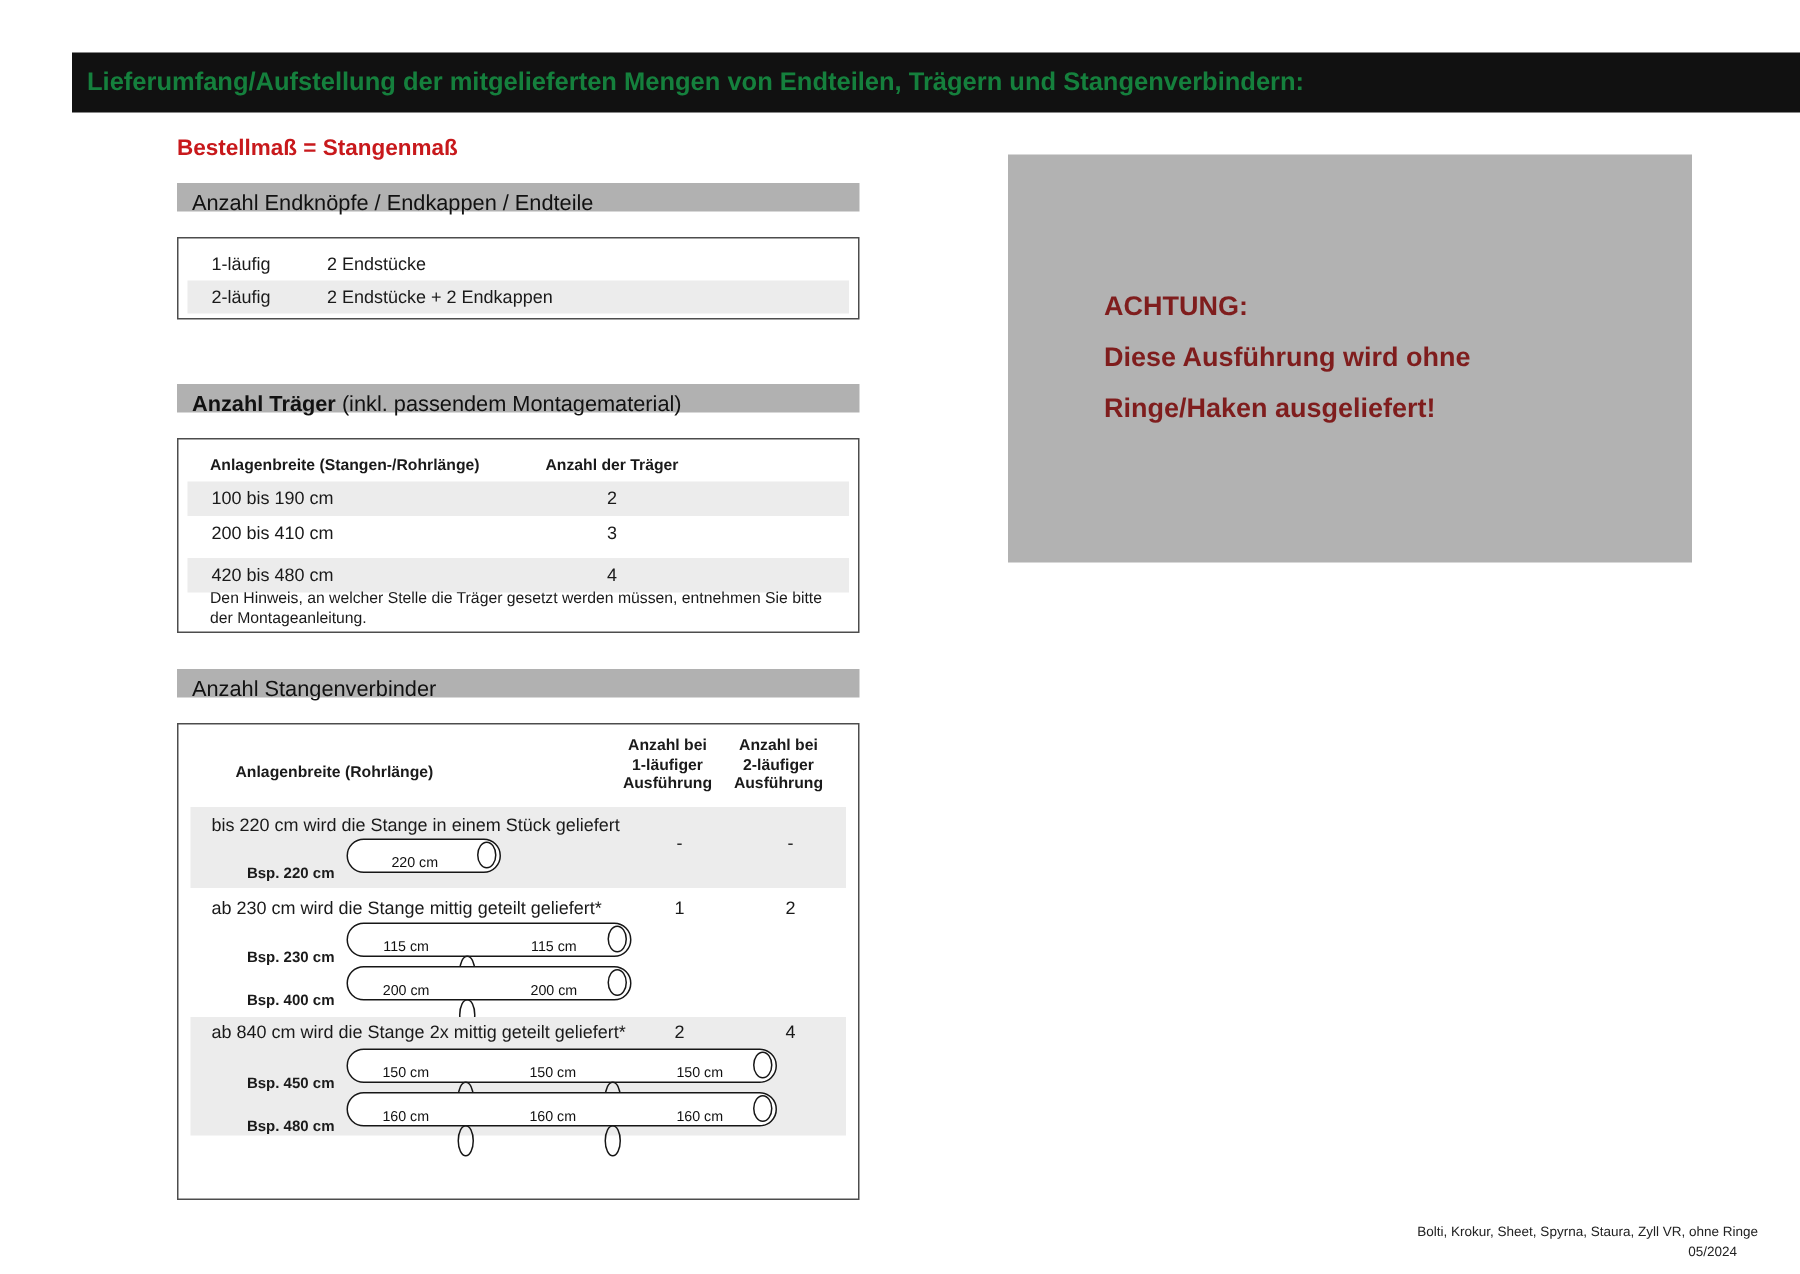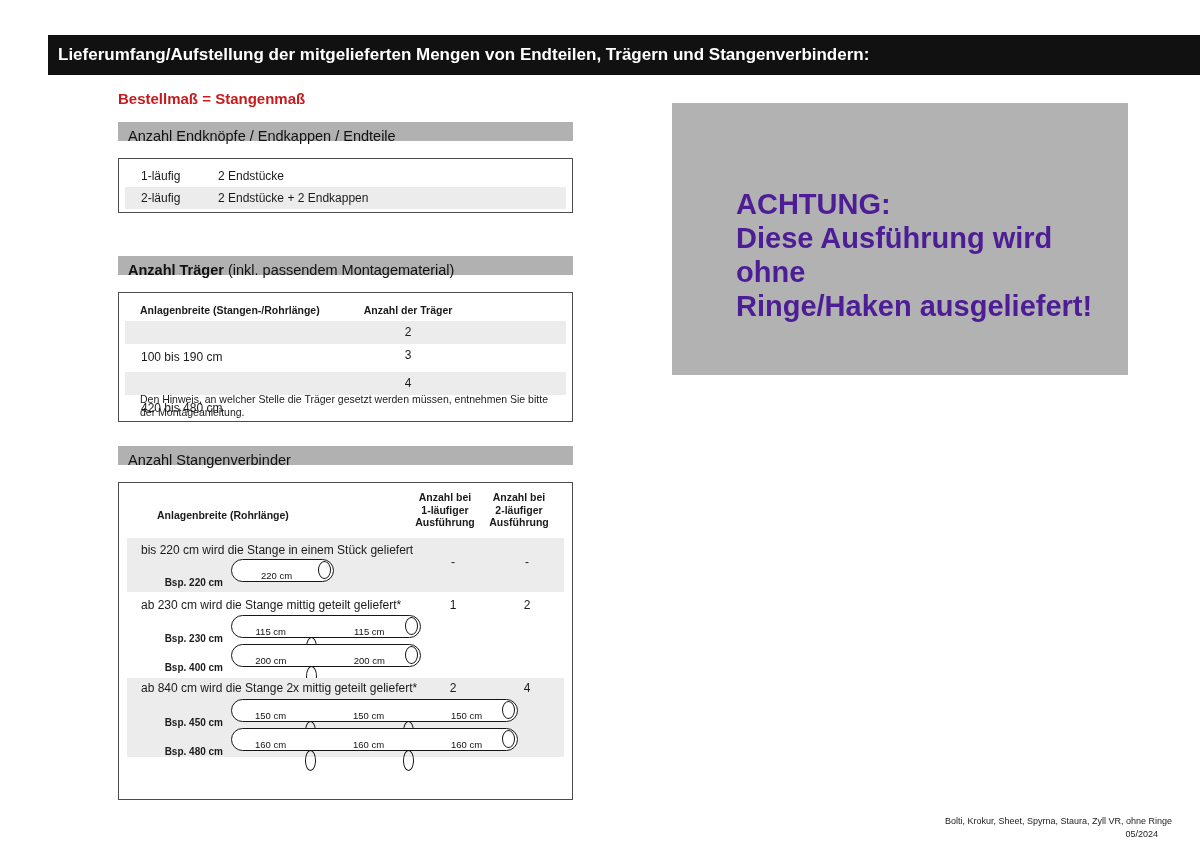--- a/index.html
+++ b/index.html
@@ -3,21 +3,21 @@
 <meta charset="utf-8">
 <style>
   * { margin:0; padding:0; box-sizing:border-box; }
   body { background:#fff; }
   .page {
     position:relative; width:1200px; height:849px; background:#ffffff;
     font-family:"Liberation Sans", sans-serif; color:#1a1a1a; overflow:hidden;
   }
   .top-bar {
     position:absolute; left:48px; top:35px; width:1152px; height:40px;
-    background:#111111; color:#ffffff; font-size:17px; font-weight:bold;
+    background:#111111; color:#15803d; font-size:17px; font-weight:bold;
     line-height:40px; padding-left:10px; white-space:nowrap;
   }
   .subtitle {
     position:absolute; left:118px; top:90px; font-size:15px; font-weight:bold; color:#c8191c;
   }
   .sec-bar {
     position:absolute; left:118px; width:455px; height:19px; background:#b1b1b1;
     font-size:14.5px; line-height:29px; padding-left:10px; color:#111;
   }
   .sec-bar .bold { font-weight:bold; }
@@ -29,21 +29,21 @@
   .b1-row { position:absolute; left:6px; width:441px; height:22px; line-height:22px; font-size:12px; }
   .b1-row.alt { background:#ececec; }
   .b1-label { position:absolute; left:16px; }
   .b1-val { position:absolute; left:93px; }
   
   #box2 { top:292px; height:130px; }
   .b2-colhead1 { position:absolute; left:21px; top:11px; font-size:10.5px; font-weight:bold; }
   .b2-colhead2 { position:absolute; left:222px; top:11px; width:134px; text-align:center; font-size:10.5px; font-weight:bold; }
   .b2-row { position:absolute; left:6px; width:441px; height:23px; line-height:23px; font-size:12px; }
   .b2-row.alt { background:#ececec; }
-  .b2-range { position:absolute; left:16px;margin-top:25px; }
+  .b2-range { position:absolute; left:16px; }
   .b2-count { position:absolute; left:216px; width:134px; text-align:center; }
   .b2-note { position:absolute; left:21px; top:100px; width:420px; font-size:10.5px; line-height:12.5px; white-space:pre-line; }
   
   #box3 { top:482px; height:318px; }
   .b3-colhead1 { position:absolute; left:38px; top:26px; font-size:10.5px; font-weight:bold; }
   .b3-colhead { position:absolute; top:8px; width:80px; text-align:center; font-size:10.5px; font-weight:bold; line-height:12.5px; white-space:pre-line; }
   #b3-ch2 { left:286px; }
   #b3-ch3 { left:360px; }
   .grp { position:absolute; left:8px; width:437px; }
   .grp.gray { background:#ececec; }
@@ -72,22 +72,22 @@
   }
   .rod-cap {
     position:absolute; right:2px; top:1px; width:13px; height:18px;
     border:1.5px solid #161616; border-radius:50%; background:#fff;
   }
   .fn { position:absolute; left:14px; top:281px; width:435px; font-size:10px; line-height:13px; white-space:pre-line; }
   .fn .hl { background:#7fd7f7; }
   
   .attention { position:absolute; left:672px; top:103px; width:456px; height:272px; background:#b2b2b2; }
   .attention-text {
-    position:absolute; left:64px; top:84px; color:#4c1d95; font-weight:bold;
-    font-size:29px; line-height:34px; white-space:pre-line;
+    position:absolute; left:64px; top:84px; color:#7f1d1d; font-weight:bold;
+    font-size:18px; line-height:34px; white-space:pre-line;
   }
   
   .footer { position:absolute; right:28px; top:815px; text-align:right; font-size:9px; line-height:13px; color:#222; }
   .footer .l2 { padding-right:14px; }
 </style>
 </head>
 <body>
 
 <div class="page">
 

